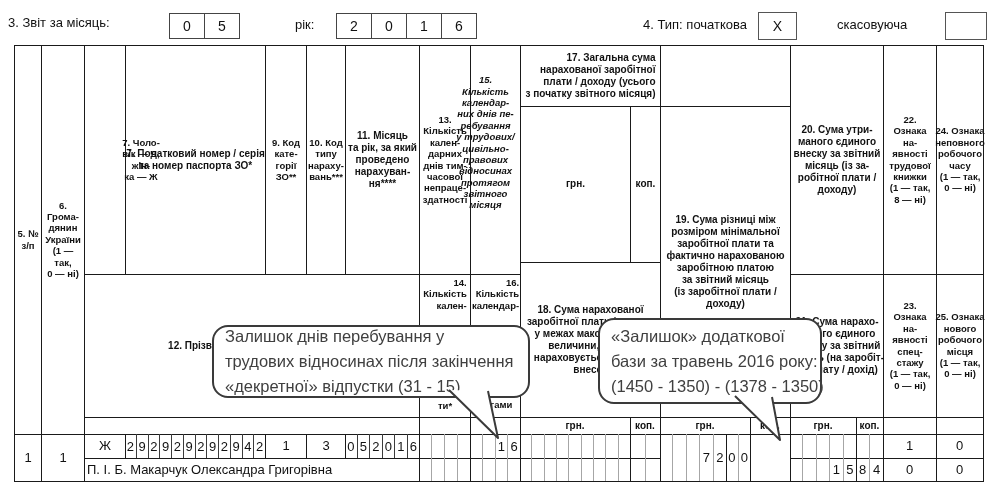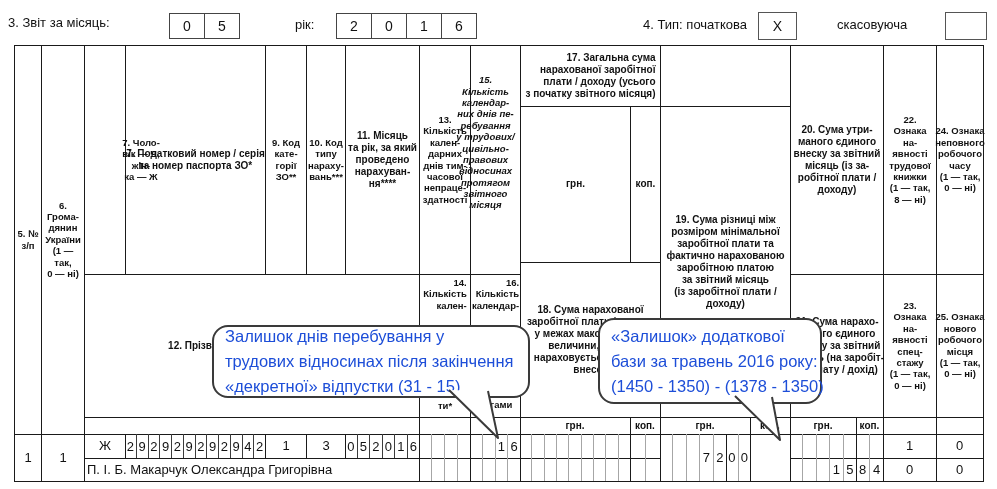--- a/index.html
+++ b/index.html
@@ -21,21 +21,21 @@
   .comb.dark>span{border-right:1px solid #3c3c3c;}
   .comb.dark>span:last-child{border-right:none;}
   .boxrow{position:absolute;display:flex;}
   .boxrow>span{display:flex;align-items:center;justify-content:center;
                font-size:14px;font-weight:400;border:1px solid #444;margin-left:-1px;
                width:34px;height:24px;background:#fff;}
   .inputbox{position:absolute;border:1px solid #555;display:flex;align-items:center;
             justify-content:center;font-size:14px;font-weight:400;background:#fff;}
   .bubble{position:absolute;background:#fff;border:2px solid #3a3a3a;border-radius:16px;
           z-index:5;display:flex;align-items:center;padding:2px 11px;
-          font-size:16.5px;line-height:25px;font-weight:400;color:#1d4ed8;
+          font-size:16.5px;line-height:25px;font-weight:400;color:#404040;
           white-space:pre;text-align:left;}
   #tails{position:absolute;left:0;top:0;z-index:6;pointer-events:none;}
 </style>
 </head>
 <body>
 
 <div id="sheet">
 
   <div class="lab" style="left:8px;top:15px;">3. Звіт за місяць:</div>
   <div class="boxrow" style="left:170px;top:13px;">

